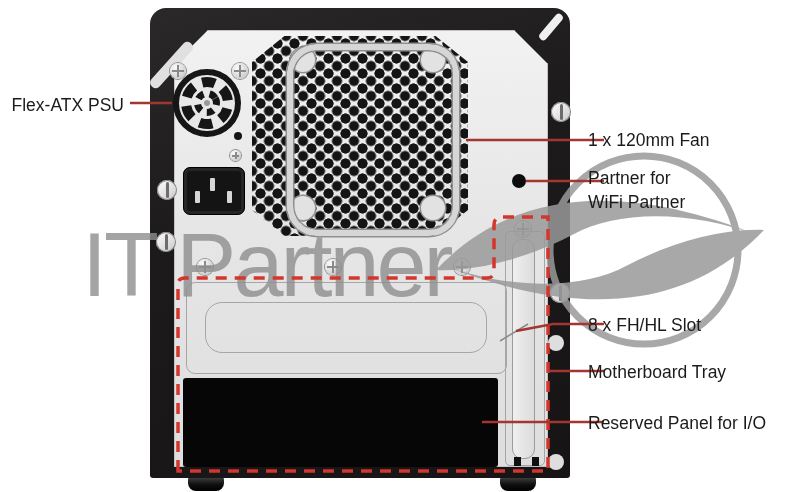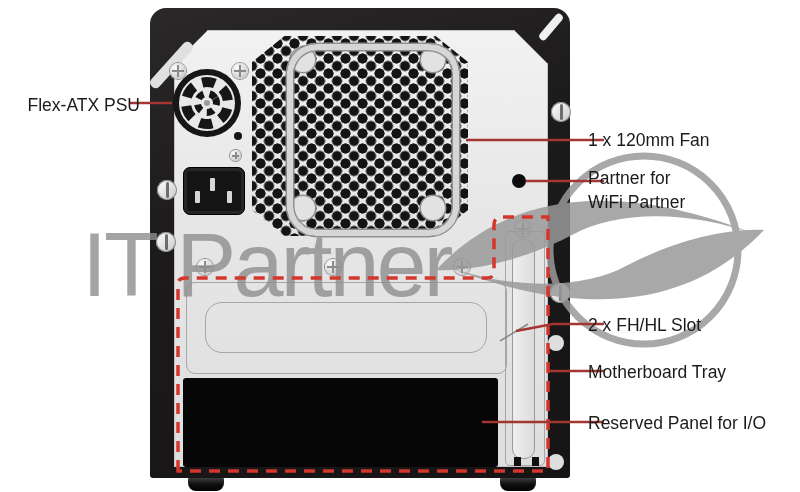--- a/index.html
+++ b/index.html
@@ -78,21 +78,21 @@
   .watermark-text{position:absolute;left:82px;top:214px;z-index:5;
     font-size:90px;letter-spacing:-3px;color:#8e8e8e;opacity:.8;white-space:nowrap;}
   .watermark-swoosh{position:absolute;left:428px;top:138px;z-index:5;opacity:.85;}
 
   
   .annotations{position:absolute;left:0;top:0;z-index:10;pointer-events:none;}
 
   .callout{position:absolute;z-index:11;color:#1b1b1b;font-size:17.5px;
     white-space:nowrap;line-height:24px;}
   .callout.right{left:588px;}
-  .callout.left{left:0;width:124px;text-align:right;padding-left:16px;}
+  .callout.left{left:0;width:124px;text-align:right;}
 </style>
 </head>
 <body>
 
 <div class="stage">
 
   <div class="foot" style="left:188px;"></div>
   <div class="foot" style="left:500px;"></div>
 
   <div class="case-frame">
@@ -170,16 +170,16 @@
       <path d="M482,422 H604"></path>
     </g>
   </svg>
 
   <div class="callout left" style="top:93px;">Flex-ATX PSU</div>
   <div class="callout right" style="top:128px;">1 x 120mm Fan</div>
   <div class="callout right" style="top:166px;">
     <div>Partner for</div>
     <div>WiFi Partner</div>
   </div>
-  <div class="callout right" style="top:313px;">2 x FH/HL Slot</div>
+  <div class="callout right" style="top:313px;">8 x FH/HL Slot</div>
   <div class="callout right" style="top:411px;">Reserved Panel for I/O</div>
   <div class="callout right" style="top:360px;">Motherboard Tray</div>
 </div>
 
 </body></html>

